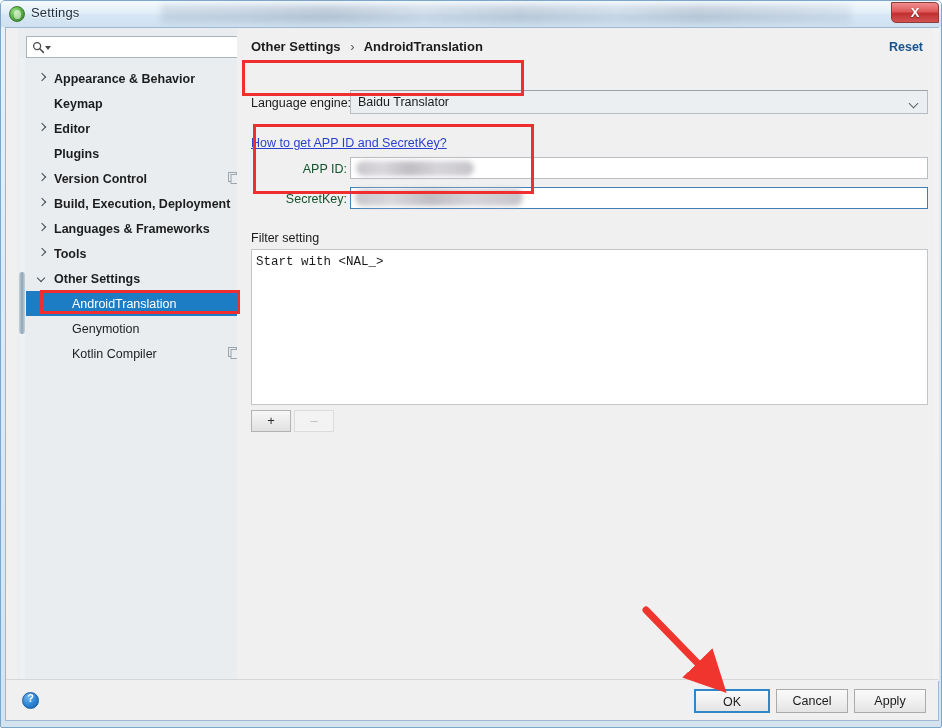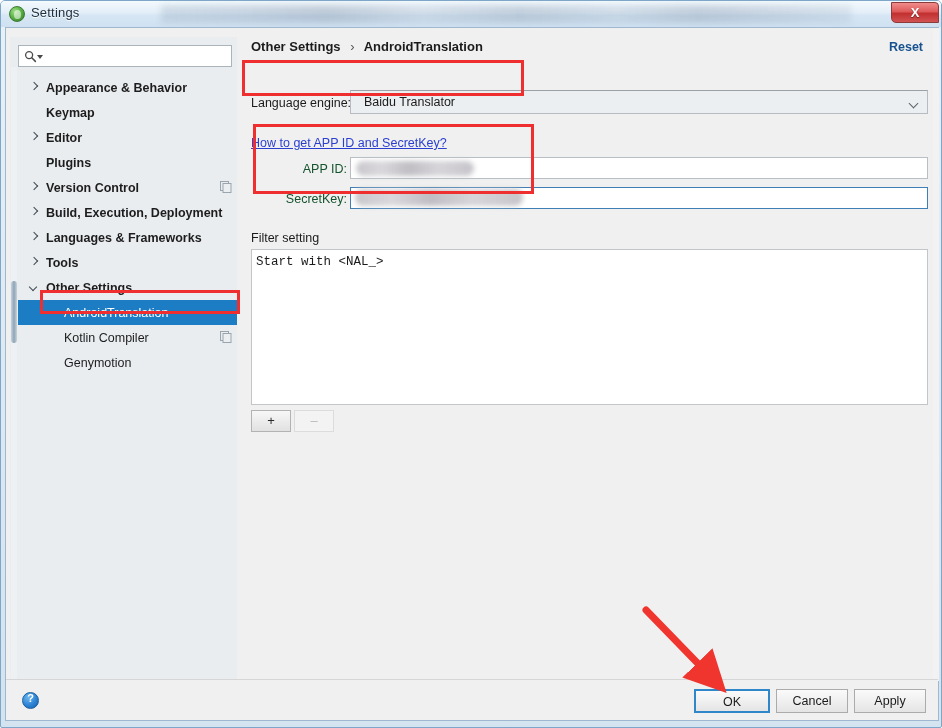--- a/index.html
+++ b/index.html
@@ -97,25 +97,24 @@
     position: absolute;
     left: 4px; top: 26px;
     width: 934px; height: 694px;
     background: #f0f0f0;
     border: 1px solid #9fb8cf;
   }
 
   
   .left-panel {
     position: absolute;
-    left: 4px; top: 0;
+    left: 12px; top: 0;
     width: 230px; height: 653px;
     background: #e9edf0;
     border-right: 3px solid #737373;
-    margin-top: 9px;
   }
   .left-scrollbar {
     position: absolute;
     left: 1px; top: 30px;
     width: 6px; height: 622px;
     background: #eef1f3;
   }
   .left-scrollbar .thumb {
     position: absolute;
     left: 0; top: 214px;
@@ -255,21 +254,20 @@
     width: 578px; height: 24px;
     background: #eceff1;
     border: 1px solid #b6bcc1;
     border-top-color: #9aa1a7;
   }
   .combo .value {
     position: absolute;
     left: 7px; top: 4px;
     font-size: 12.5px;
     color: #1b1b1b;
-    margin-left: 6px;
   }
   .combo .chev {
     position: absolute;
     right: 8px; top: 9px;
     width: 9px; height: 9px;
   }
   .combo .chev::before {
     content: "";
     position: absolute;
     left: 0; top: 0;
@@ -493,28 +491,28 @@
               <div class="label">Tools</div>
             </div>
             <div class="tree-row top">
               <div class="arrow down"></div>
               <div class="label">Other Settings</div>
             </div>
             <div class="tree-row leaf selected">
               <div class="label">AndroidTranslation</div>
             </div>
             <div class="tree-row leaf">
+              <div class="label">Genymotion</div>
+            </div>
+            <div class="tree-row leaf">
               <div class="label">Kotlin Compiler</div>
               <svg class="scope-icon" viewBox="0 0 12 12">
                 <rect x="0.5" y="0.5" width="8" height="9" fill="none" stroke="#5b6b78"></rect>
                 <rect x="3" y="2.5" width="8" height="9" fill="#eef2f5" stroke="#5b6b78"></rect>
               </svg>
-            </div>
-            <div class="tree-row leaf">
-              <div class="label">Genymotion</div>
             </div>
           </div>
       </div>
 
       <div class="right-panel">
 
         <div class="breadcrumb">
           <span>Other Settings</span>
           <span class="sep">›</span>
           <span>AndroidTranslation</span>

